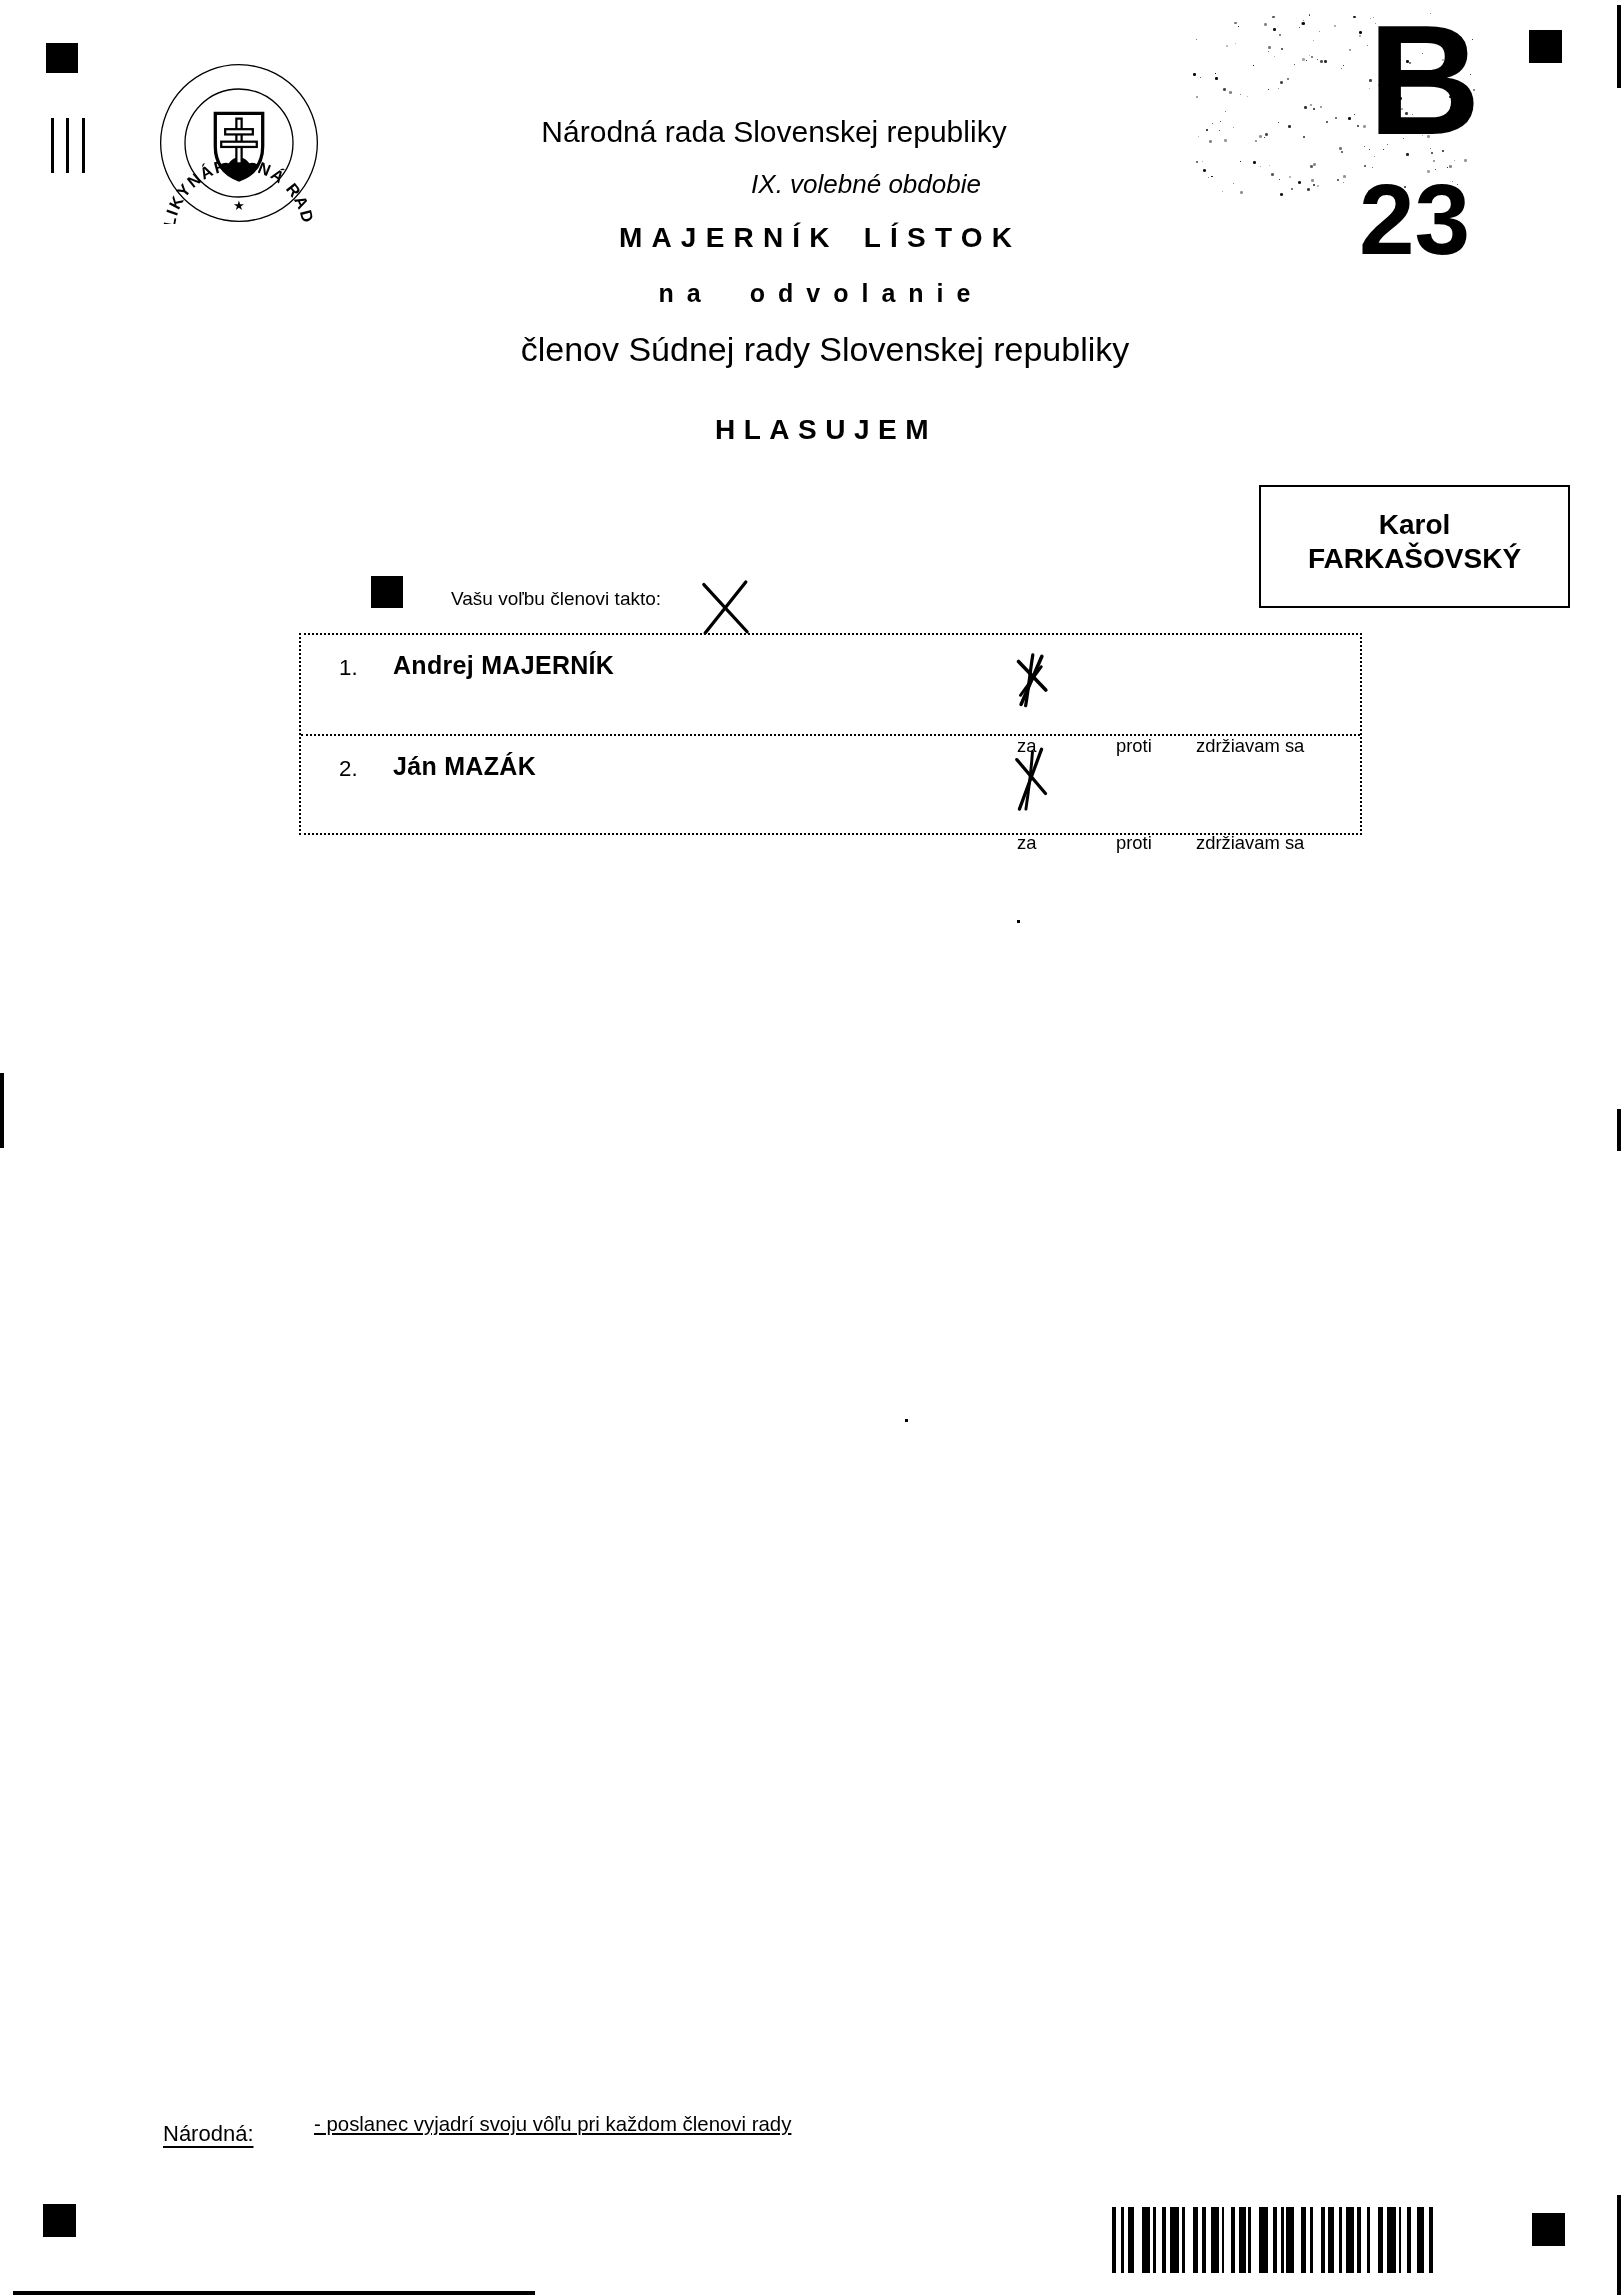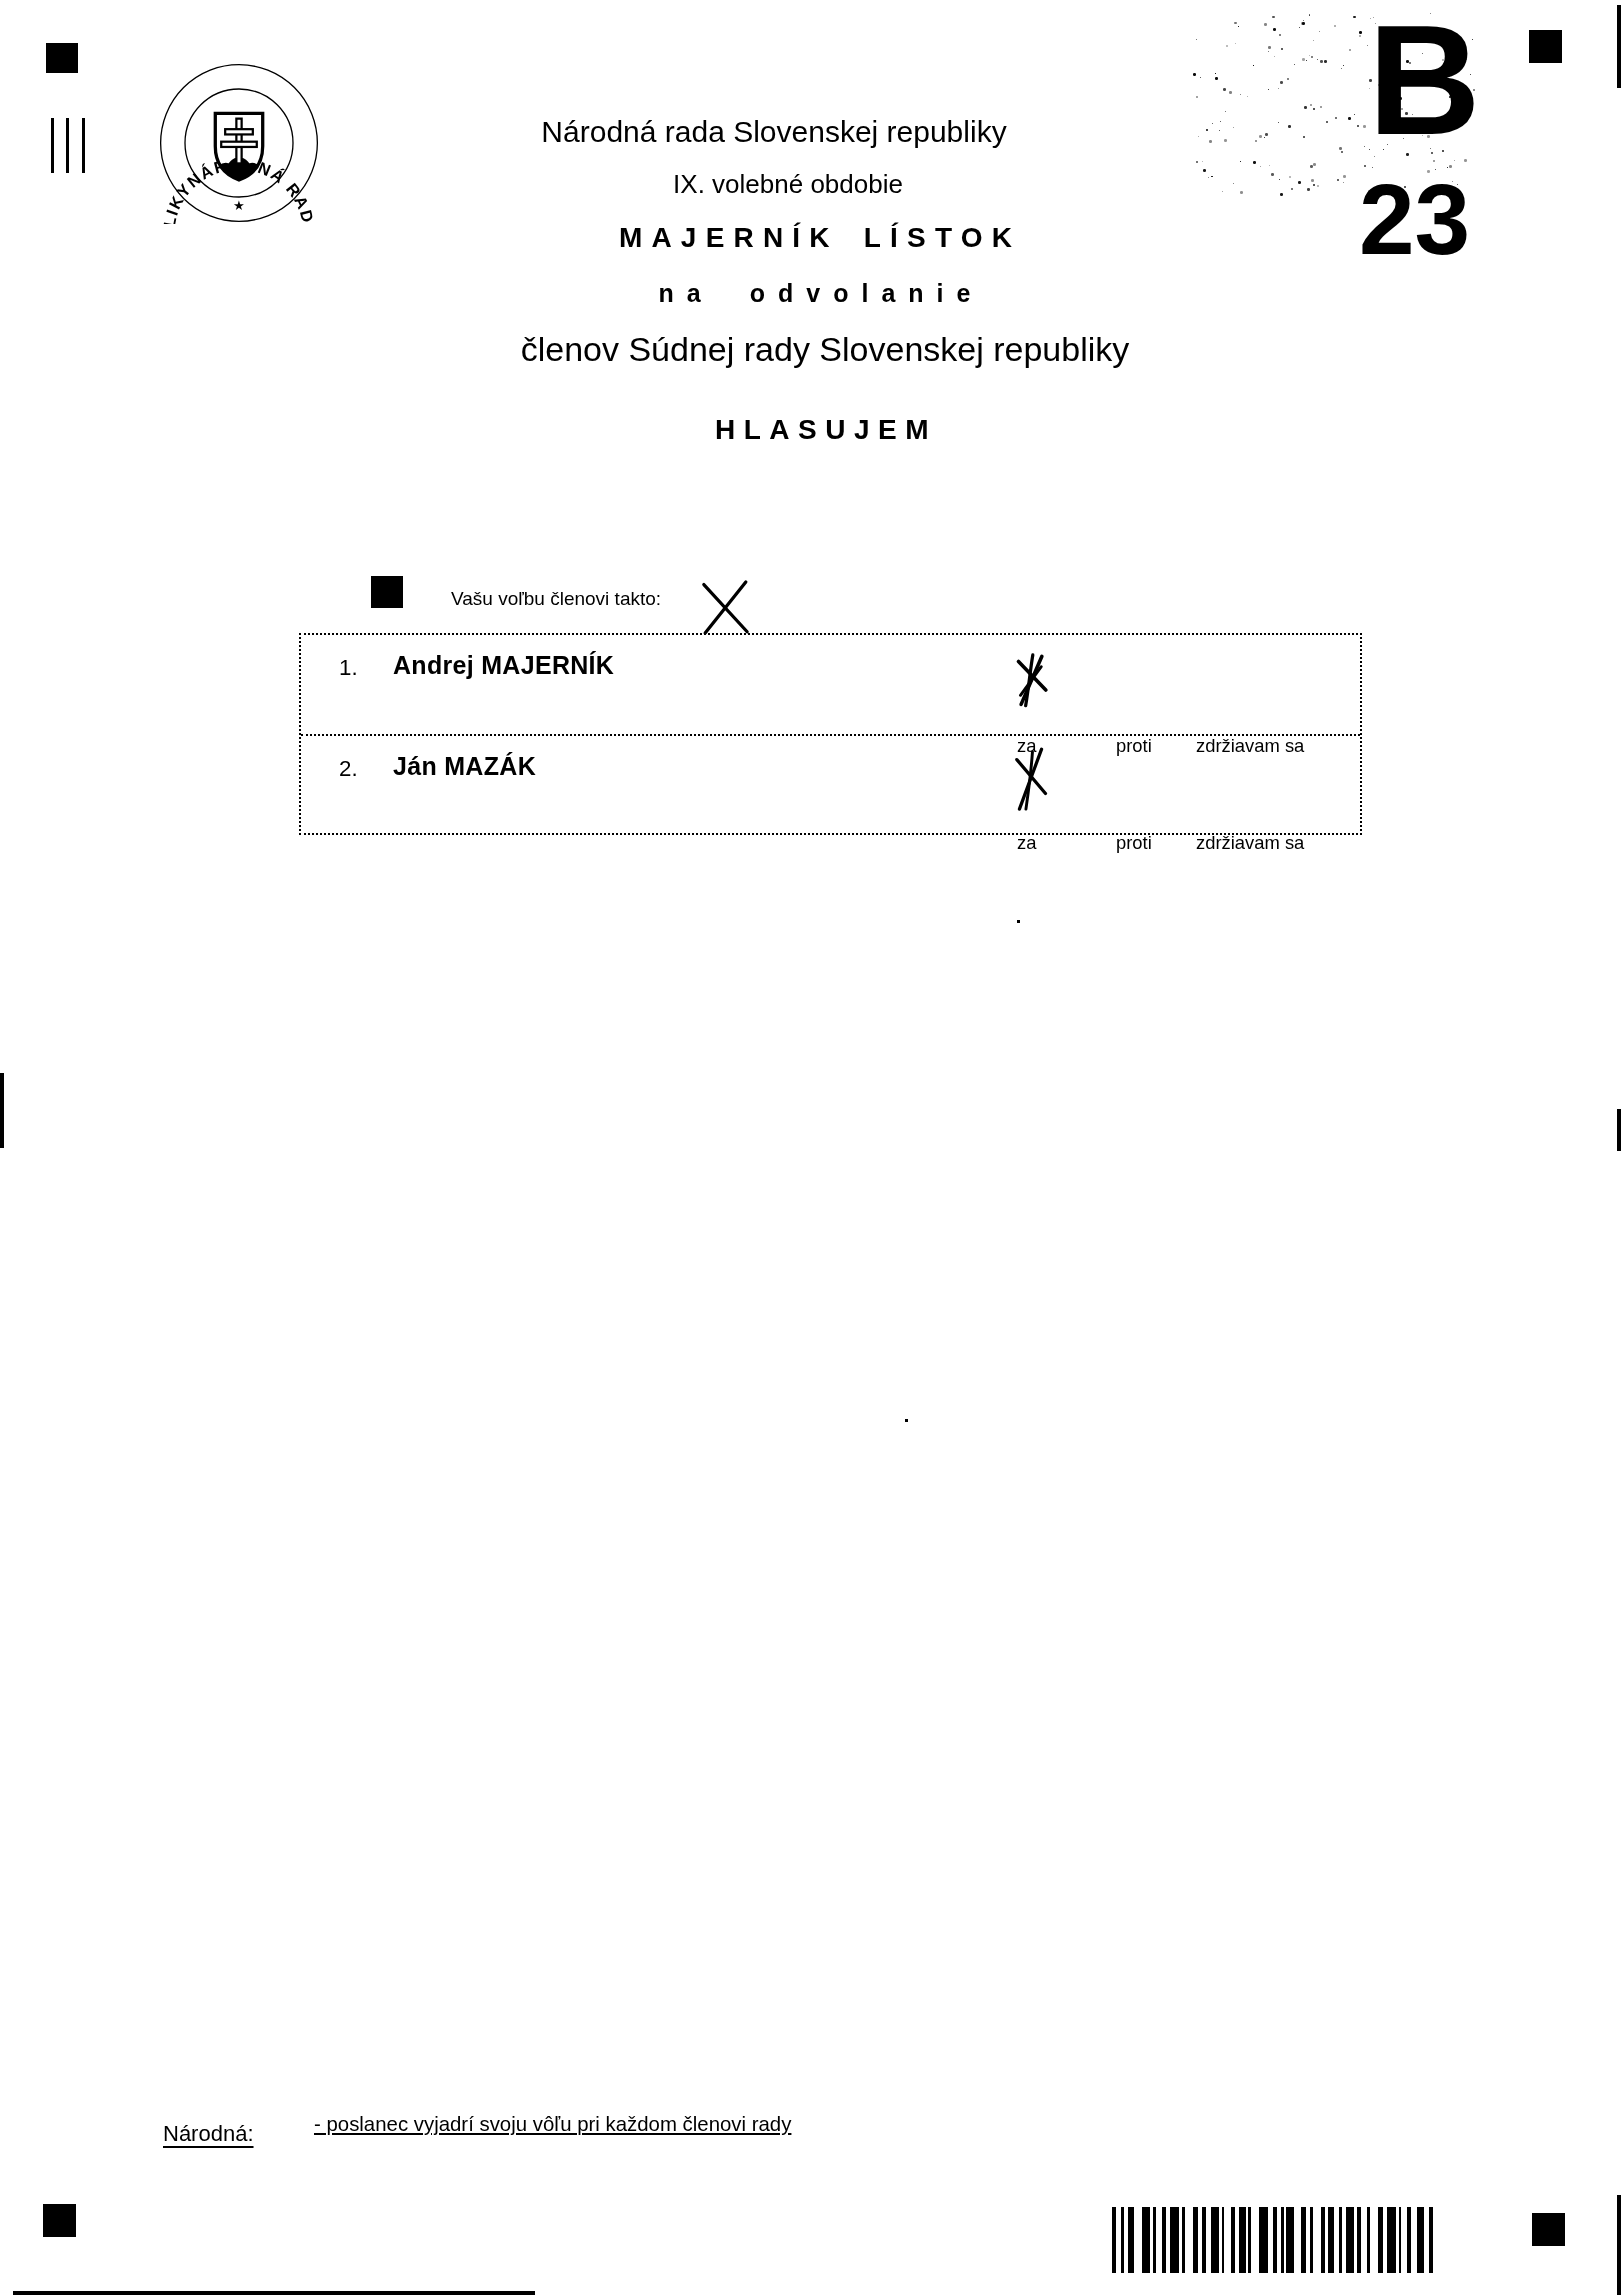--- a/index.html
+++ b/index.html
@@ -78,21 +78,21 @@
       </g>
       <g fill="#fff" stroke="#000" stroke-width="3.4">
         <rect x="119" y="86" width="8" height="68"></rect>
         <rect x="102" y="102" width="42" height="8"></rect>
         <rect x="96" y="121" width="54" height="8"></rect>
       </g>
     </g>
   </svg>
 
   <div class="txt ctr org" style="left:774px;top:116px;">Národná rada Slovenskej republiky</div>
-  <div class="txt ctr term" style="left:788px;top:170px;">IX. volebné obdobie</div>
+  <div class="txt ctr term" style="left:866px;top:170px;font-style:italic;">IX. volebné obdobie</div>
   <div class="txt ctr title" style="left:820px;top:223px;">MAJERNÍK LÍSTOK</div>
   <div class="txt ctr subtitle" style="left:821px;top:280px;">na odvolanie</div>
   <div class="txt ctr subject" style="left:825px;top:331px;">členov Súdnej rady Slovenskej republiky</div>
   <div class="txt ctr hlasujem" style="left:826px;top:415px;">HLASUJEM</div>
 
   <div class="txt ballot-letter" style="left:1368px;top:20px;">B</div>
   <div class="txt ballot-number" style="left:1359px;top:179px;">23</div>
   <div class="blk" style="left:1529px;top:30px;width:33px;height:33px;"></div>
   <div class="blk" style="left:1617px;top:5.3px;width:4px;height:83px;"></div>
   <div class="abs" id="noise" style="left:1189px;top:13px;width:289px;height:184px;">
@@ -261,20 +261,24 @@
       <span style="position: absolute; background: rgb(0, 0, 0); border-radius: 50%; left: 181px; top: 4.6px; width: 0.7px; height: 0.7px; opacity: 0.37;"></span>
       <span style="position: absolute; background: rgb(0, 0, 0); border-radius: 50%; left: 90px; top: 21px; width: 2px; height: 2px; opacity: 0.66;"></span>
       <span style="position: absolute; background: rgb(0, 0, 0); border-radius: 50%; left: 210px; top: 84px; width: 2.6px; height: 2.6px; opacity: 0.89;"></span>
       <span style="position: absolute; background: rgb(0, 0, 0); border-radius: 50%; left: 135px; top: 47px; width: 2.6px; height: 2.6px; opacity: 0.83;"></span>
       <span style="position: absolute; background: rgb(0, 0, 0); border-radius: 50%; left: 33px; top: 178px; width: 1.3px; height: 1.3px; opacity: 0.47;"></span>
       <span style="position: absolute; background: rgb(0, 0, 0); border-radius: 50%; left: 23px; top: 110px; width: 0.7px; height: 0.7px; opacity: 0.65;"></span>
       <span style="position: absolute; background: rgb(0, 0, 0); border-radius: 50%; left: 241px; top: 60px; width: 0.7px; height: 0.7px; opacity: 0.71;"></span>
       <span style="position: absolute; background: rgb(0, 0, 0); border-radius: 50%; left: 262px; top: 176px; width: 2.6px; height: 2.6px; opacity: 0.44;"></span>
     </div>
 
+  <div class="name-box">
+    <div>Karol</div>
+    <div>FARKAŠOVSKÝ</div>
+  </div>
 
   <div class="blk" style="left:371px;top:576px;width:32px;height:32px;"></div>
   <div class="txt instr-label" style="left:451px;top:589px;">Vašu voľbu členovi takto:</div>
   <svg class="abs" style="left:699px;top:578px;" width="53" height="59" viewBox="0 0 80 90">
     <path d="M7,10 L73,82" stroke="#000" stroke-width="5" stroke-linecap="round" fill="none"></path>
     <path d="M71,6 L9,84" stroke="#000" stroke-width="5" stroke-linecap="round" fill="none"></path>
   </svg>
 
   <div class="vote-table">
 

